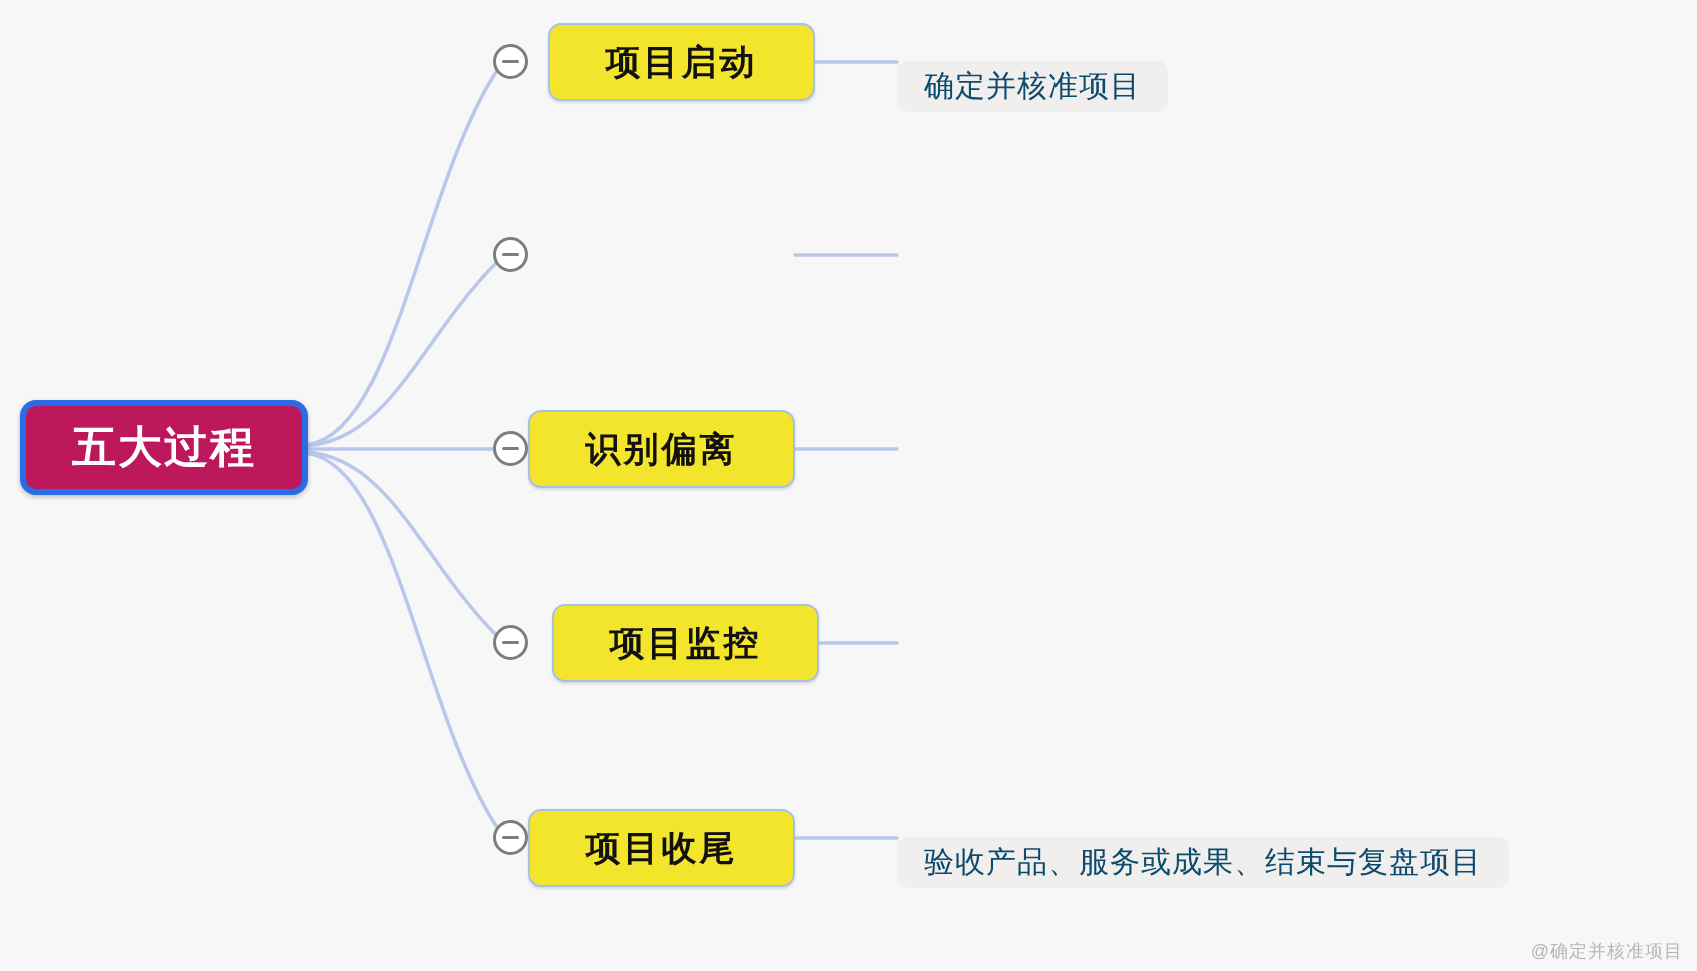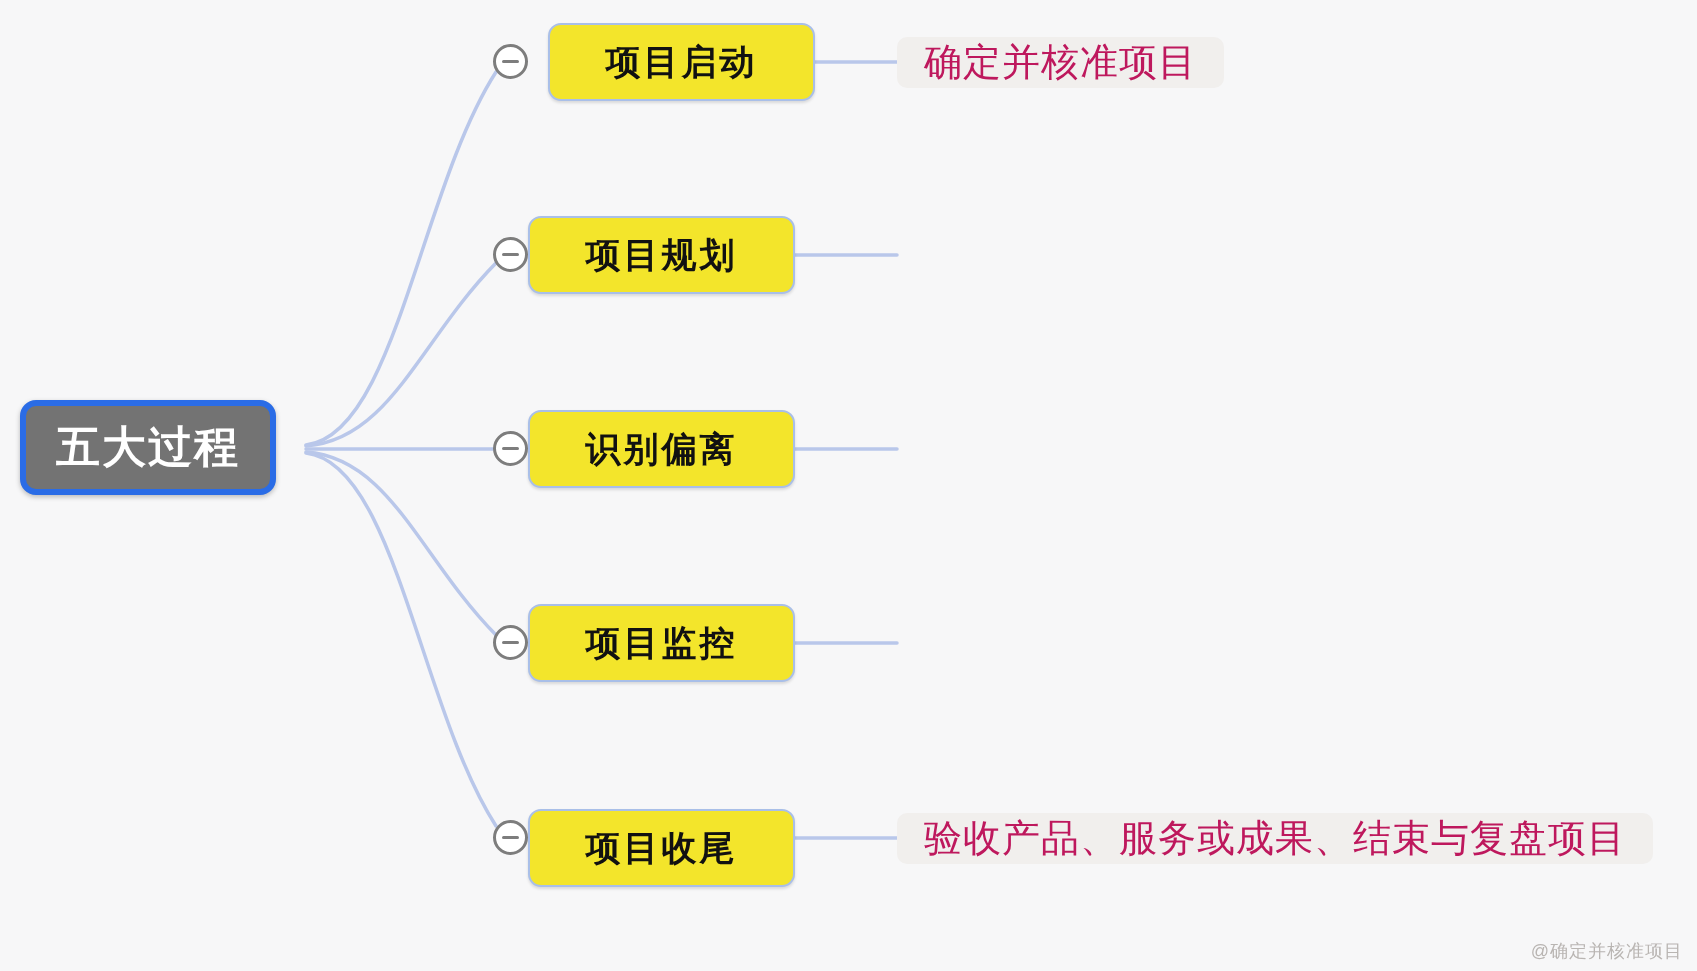--- a/index.html
+++ b/index.html
@@ -17,22 +17,22 @@
   }
   svg.links {
     position: absolute;
     left: 0; top: 0;
     pointer-events: none;
   }
   
   .root-node {
     position: absolute;
     left: 20px; top: 400px;
-    width: 256px; height: 95px;
-    background: #737373;
+    width: 288px; height: 95px;
+    background: #be185d;
     border: 6px solid #2a6ce6;
     border-radius: 16px;
     box-sizing: border-box;
     display: flex;
     align-items: center;
     justify-content: center;
     color: #ffffff;
     font-size: 44px;
     font-weight: bold;
     letter-spacing: 2px;
@@ -54,21 +54,21 @@
     color: #111111;
     font-size: 35px;
     font-weight: bold;
     letter-spacing: 3px;
     box-shadow: 0 2px 3px rgba(0,0,0,0.12);
     cursor: pointer;
   }
   .topic.r0 { top: 23px; margin-left: 20px; }
   .topic.r1 { top: 216px; }
   .topic.r2 { top: 410px; }
-  .topic.r3 { top: 604px; }
+  .topic.r3 { top: 604px; margin-left: 24px; }
   .topic.r4 { top: 799px; margin-top: 10px; }
   
   .collapse {
     position: absolute;
     left: 493px;
     width: 35px; height: 35px;
     background: #ffffff;
     border: 3px solid #7d7d7d;
     border-radius: 50%;
     box-sizing: border-box;
@@ -92,24 +92,25 @@
   .desc {
     position: absolute;
     left: 897px;
     height: 51px;
     background: #f1efed;
     border-radius: 10px;
     display: inline-flex;
     align-items: center;
     padding: 0 27px;
     white-space: nowrap;
-    color: #be185d;
-    font-size: 38px;
+    color: #0c4a6e;
+    font-size: 30px;
     letter-spacing: 1px;
     cursor: default;
+    margin-top: 24px;
   }
   .desc.r0 { top: 37px; }
   .desc.r1 { top: 230px; }
   .desc.r2 { top: 424px; }
   .desc.r3 { top: 618px; }
   .desc.r4 { top: 813px; }
   
   .watermark {
     position: absolute;
     right: 14px;
@@ -145,21 +146,20 @@
 
   <div class="collapse r0">
     <span class="minus-bar"></span>
   </div>
   <div class="topic r0">项目启动</div>
   <div class="desc r0">确定并核准项目</div>
 
   <div class="collapse r1">
     <span class="minus-bar"></span>
   </div>
-  <div class="topic r1">项目规划</div>
 
   <div class="collapse r2">
     <span class="minus-bar"></span>
   </div>
   <div class="topic r2">识别偏离</div>
 
   <div class="collapse r3">
     <span class="minus-bar"></span>
   </div>
   <div class="topic r3">项目监控</div>

